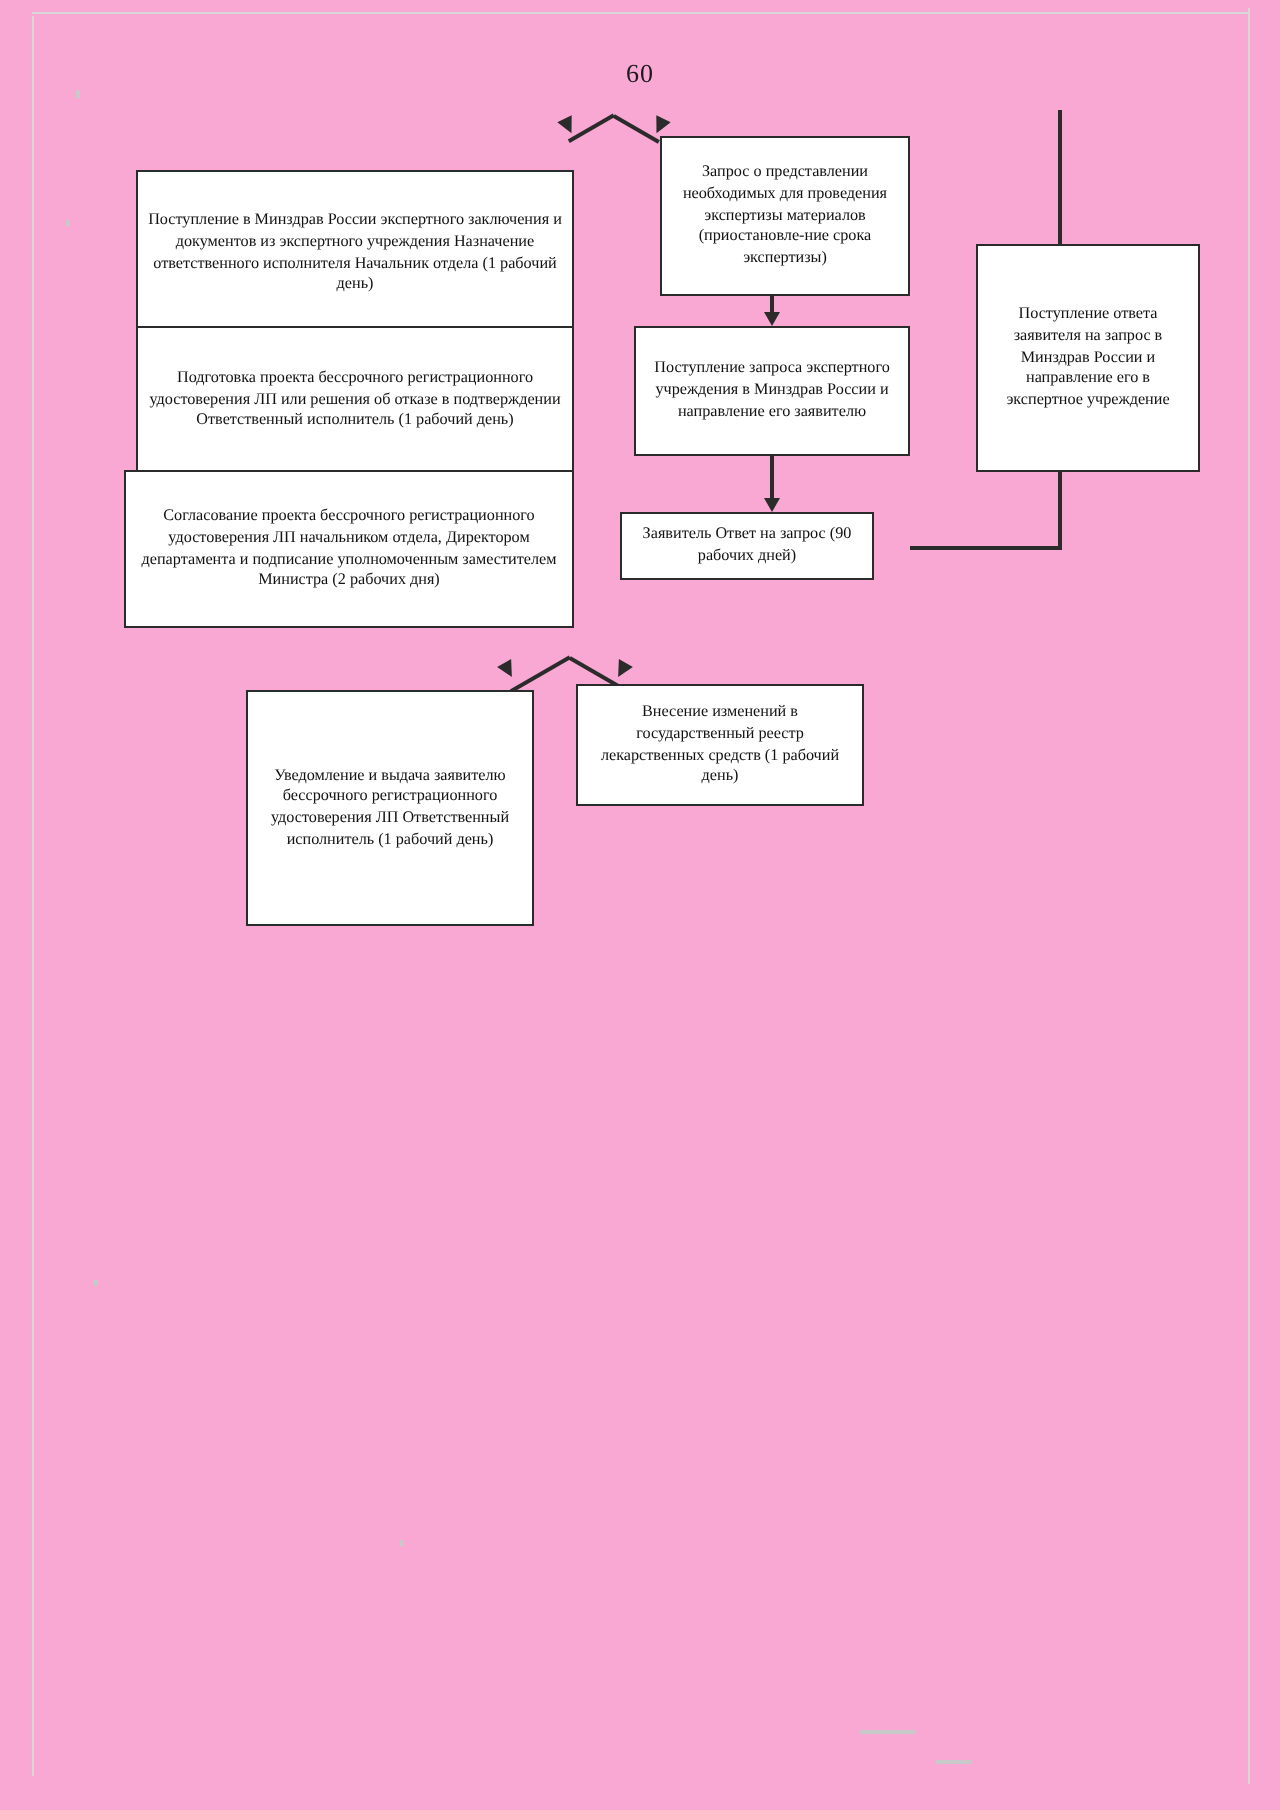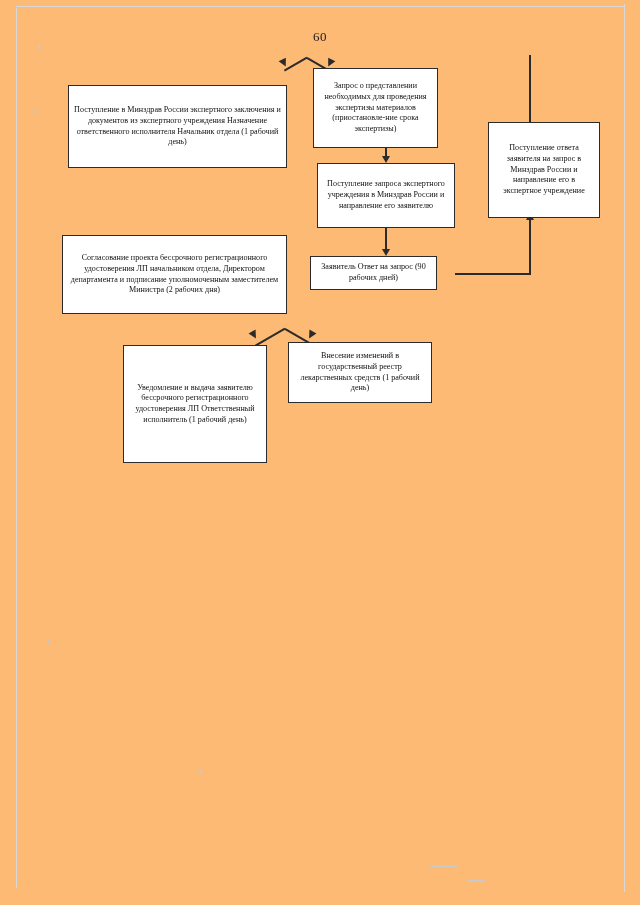--- a/index.html
+++ b/index.html
@@ -7,21 +7,21 @@
     padding: 0;
     background: #ffffff;
   }
   body {
     font-family: "Liberation Serif", "DejaVu Serif", serif;
   }
   #page {
     position: relative;
     width: 640px;
     height: 905px;
-    background: #fdba74;
+    background: #f9a8d4;
     overflow: hidden;
   }
   
   .scan-edge {
     position: absolute;
     background: #d8d8d8;
   }
   .scan-edge-left  { left: 16px;  top: 8px;   width: 1px;  height: 880px; }
   .scan-edge-right { left: 624px; top: 4px;   width: 1px;  height: 888px; }
   .scan-edge-top   { left: 16px;  top: 6px;   width: 608px; height: 1px; }
@@ -134,28 +134,31 @@
   <div class="diag" style="left:285px; top:328px; width:34px; transform: rotate(150deg);"></div>
   <div class="arrow-diag" style="left:250px; top:331px; transform: rotate(-29deg);"></div>
 
   <div class="diag" style="left:285px; top:328px; width:34px; transform: rotate(30deg);"></div>
   <div class="arrow-diag" style="left:307px; top:331px; transform: rotate(29deg);"></div>
 
   <div class="node" style="left:68px; top:85px; width:219px; height:83px;">
     <span>Поступление в Минздрав России экспертного заключения и документов из экспертного учреждения Назначение ответственного исполнителя Начальник отдела (1 рабочий день)</span>
   </div>
 
-  <div class="node" style="left:313px; top:68px; width:125px; height:80px;">
+  <div class="node" style="left:330px; top:68px; width:125px; height:80px;">
     <span>Запрос о представлении необходимых для проведения экспертизы материалов (приостановле-ние срока экспертизы)</span>
   </div>
 
-  <div class="node" style="left:488px; top:122px; width:112px; height:96px;">
+  <div class="node" style="left:488px; top:122px; width:112px; height:114px;">
     <span>Поступление ответа заявителя на запрос в Минздрав России и направление его в экспертное учреждение</span>
   </div>
 
+  <div class="node" style="left:68px; top:163px; width:219px; height:74px;">
+    <span>Подготовка проекта бессрочного регистрационного удостоверения ЛП или решения об отказе в подтверждении Ответственный исполнитель (1 рабочий день)</span>
+  </div>
 
   <div class="node" style="left:317px; top:163px; width:138px; height:65px;align-items:center;">
     <span>Поступление запроса экспертного учреждения в Минздрав России и направление его заявителю</span>
   </div>
 
   <div class="node" style="left:62px; top:235px; width:225px; height:79px;">
     <span>Согласование проекта бессрочного регистрационного удостоверения ЛП начальником отдела, Директором департамента и подписание уполномоченным заместителем Министра (2 рабочих дня)</span>
   </div>
 
   <div class="node" style="left:310px; top:256px; width:127px; height:34px;">

